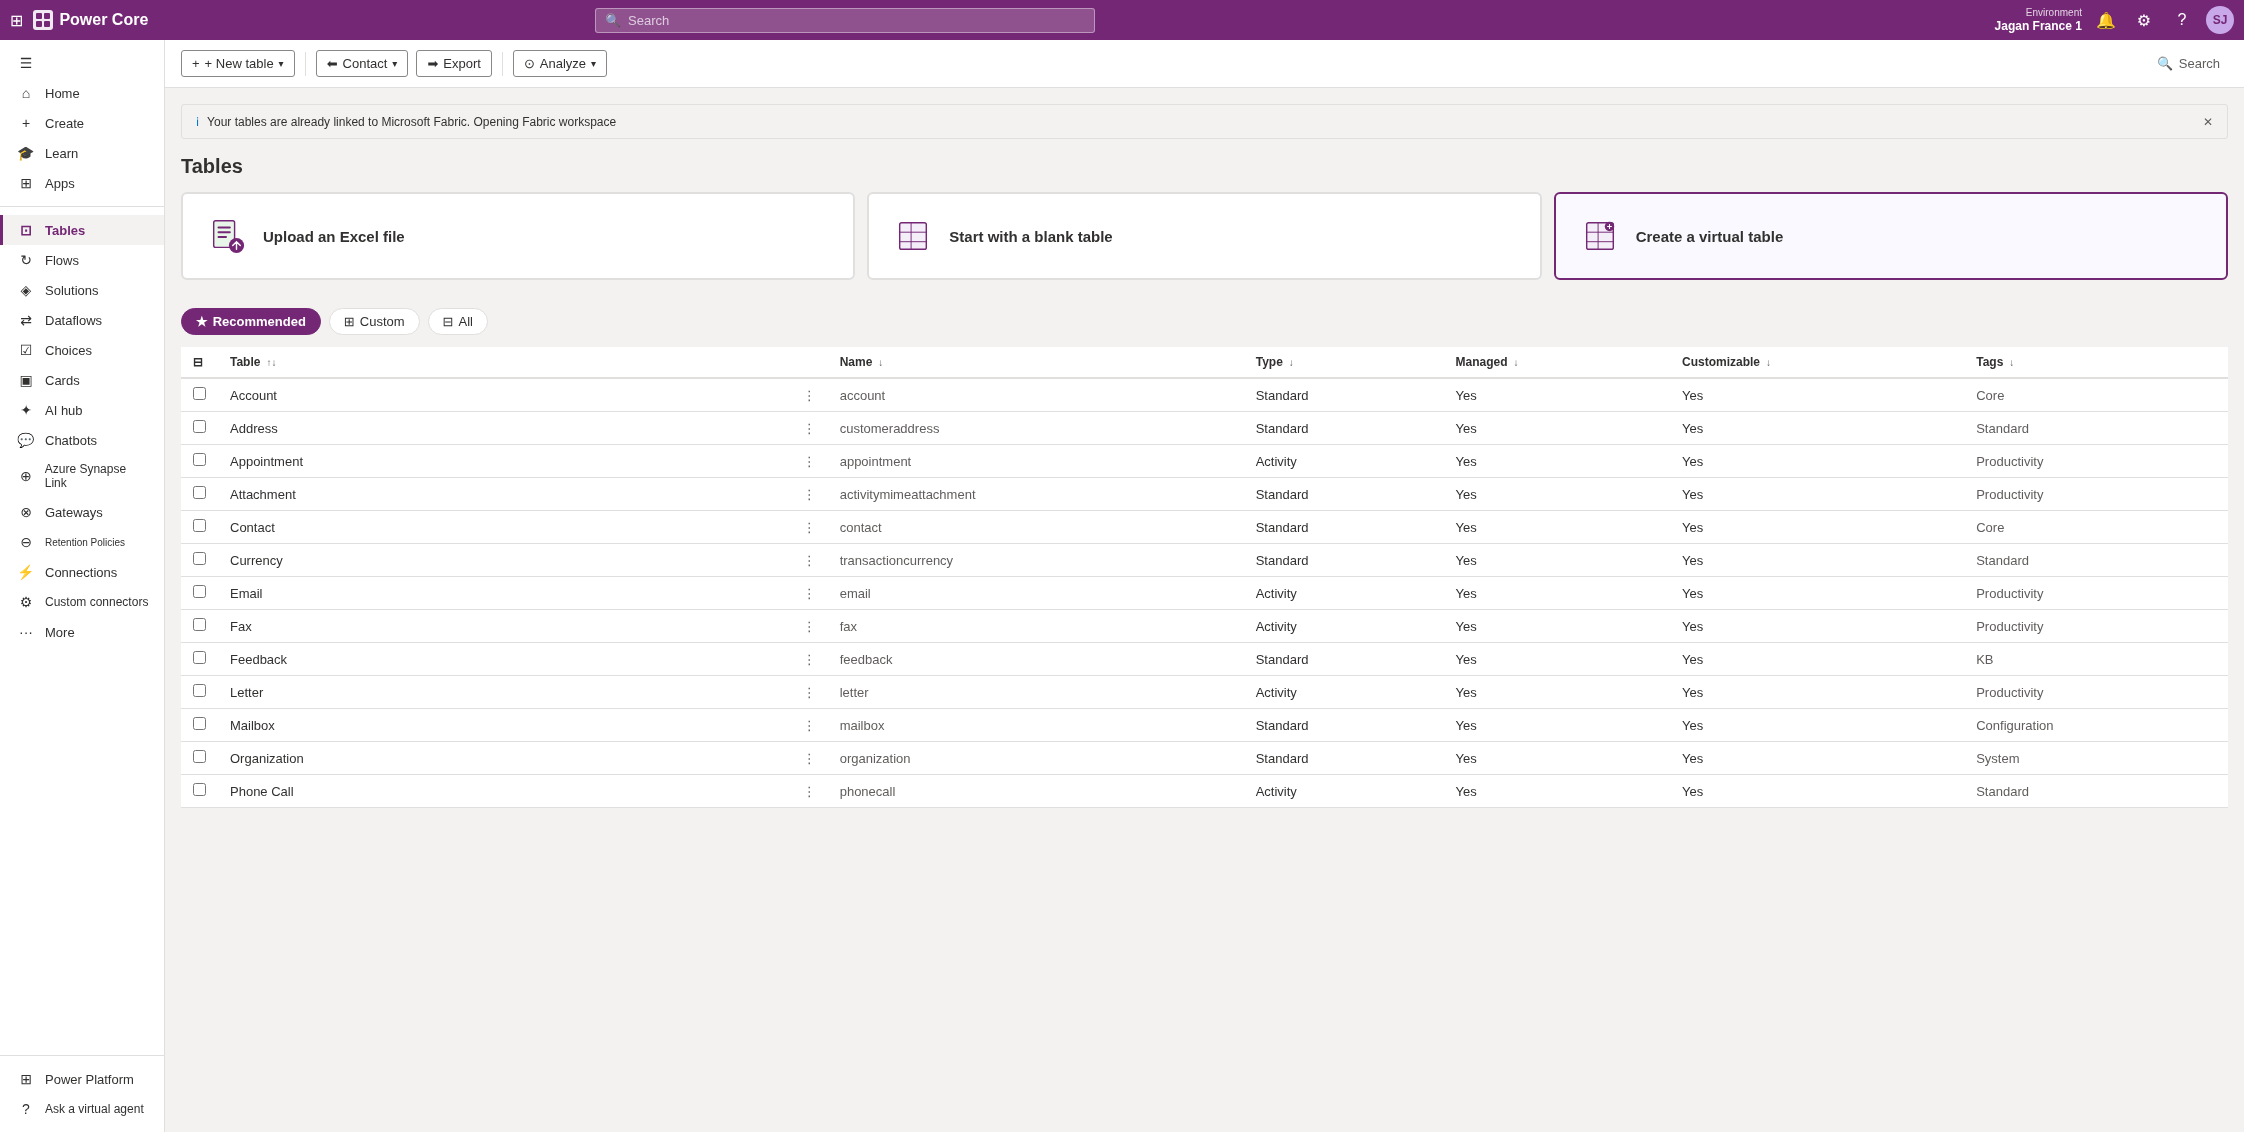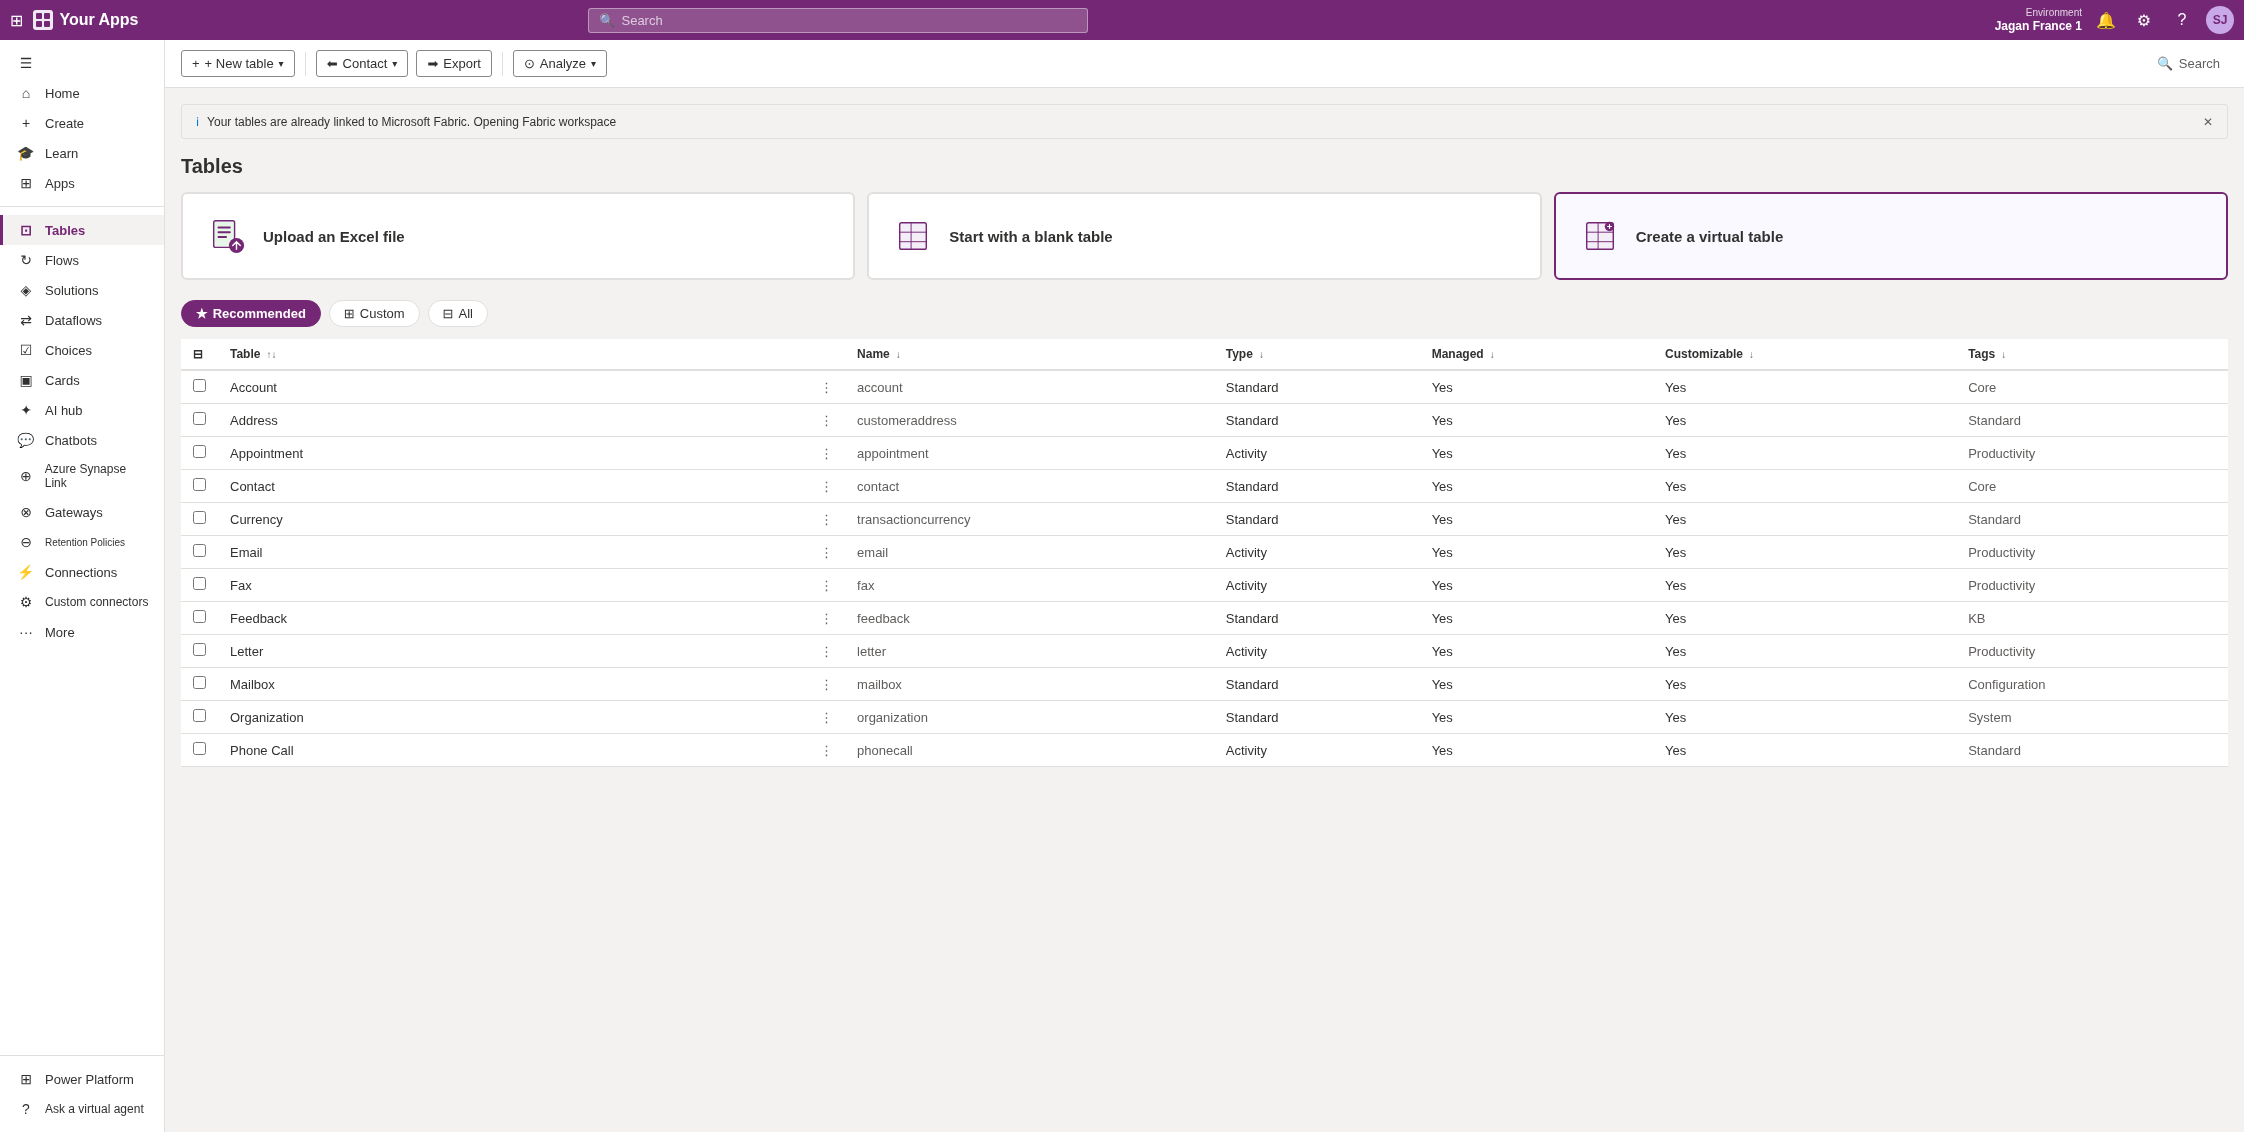--- a/index.html
+++ b/index.html
@@ -126,21 +126,21 @@
       margin-bottom: 16px;
       font-size: 12px;
       color: #323130;
     }
     .notif-close { margin-left: auto; cursor: pointer; color: #605e5c; }
 
     
     .page-title { font-size: 20px; font-weight: 600; color: #323130; margin-bottom: 14px; }
 
     
-    .cards-row { display: flex; gap: 12px; margin-bottom: 20px; }
+    .cards-row { display: flex; gap: 12px; margin-bottom: 28px; }
     .action-card {
       flex: 1;
       background: white;
       border: 2px solid #e1dfdd;
       border-radius: 6px;
       padding: 20px 22px;
       display: flex;
       align-items: center;
       gap: 14px;
       cursor: pointer;
@@ -198,21 +198,21 @@
 <div class="topbar">
   <span class="topbar-grid-icon">⊞</span>
   <div class="topbar-logo">
     <svg width="20" height="20" viewBox="0 0 20 20">
       <rect width="20" height="20" rx="3" fill="white" opacity="0.9"></rect>
       <rect x="3" y="3" width="6" height="6" rx="1" fill="#742774"></rect>
       <rect x="11" y="3" width="6" height="6" rx="1" fill="#742774"></rect>
       <rect x="3" y="11" width="6" height="6" rx="1" fill="#742774"></rect>
       <rect x="11" y="11" width="6" height="6" rx="1" fill="#742774"></rect>
     </svg>
-    <span>Your Apps</span>
+    <span>Power Core</span>
   </div>
   <div class="topbar-search">
     <span style="color:rgba(255,255,255,0.8)">🔍</span>
     <input type="text" placeholder="Search" style="">
   </div>
   <div class="topbar-right">
     <div class="env-info">
       <span class="env-label">Environment</span>
       <span class="env-name">Jagan France 1</span>
     </div>
@@ -486,20 +486,30 @@
     <td>Appointment</td>
     <td class="col-dots">⋮</td>
     <td style="color:#605e5c">appointment</td>
     <td>Activity</td>
     <td>Yes</td>
     <td>Yes</td>
     <td style="color:#605e5c">Productivity</td>
   </tr>
             <tr>
     <td><input type="checkbox" style=""></td>
+    <td>Attachment</td>
+    <td class="col-dots">⋮</td>
+    <td style="color:#605e5c">activitymimeattachment</td>
+    <td>Standard</td>
+    <td>Yes</td>
+    <td>Yes</td>
+    <td style="color:#605e5c">Productivity</td>
+  </tr>
+            <tr>
+    <td><input type="checkbox" style=""></td>
     <td>Contact</td>
     <td class="col-dots">⋮</td>
     <td style="color:#605e5c">contact</td>
     <td>Standard</td>
     <td>Yes</td>
     <td>Yes</td>
     <td style="color:#605e5c">Core</td>
   </tr>
             <tr>
     <td><input type="checkbox" style=""></td>

